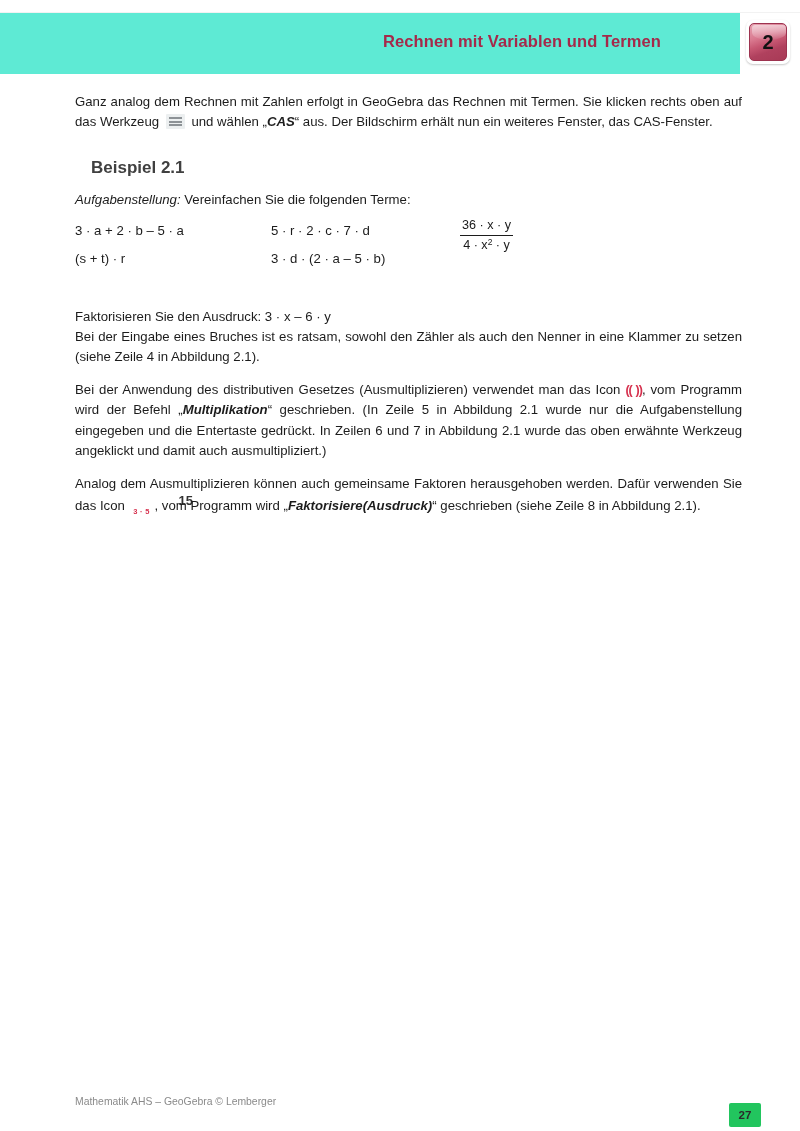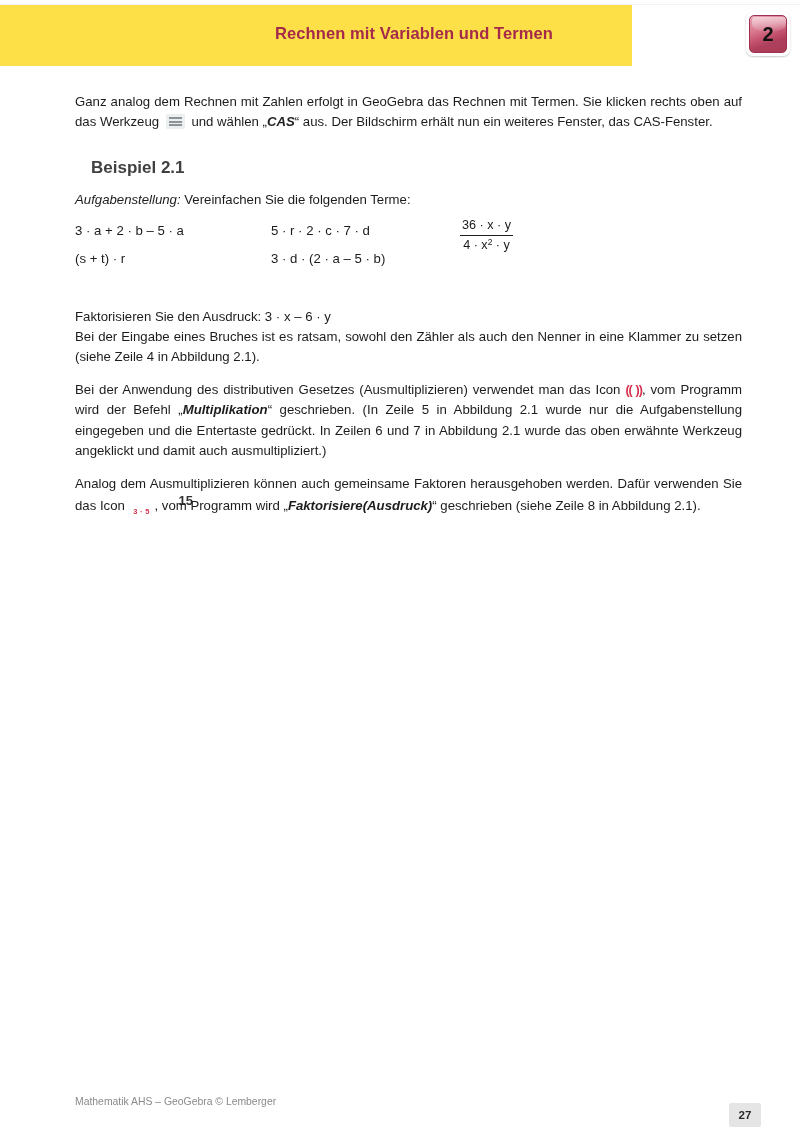--- a/index.html
+++ b/index.html
@@ -12,24 +12,24 @@
     height: 1131px;
     position: relative;
     font-family: "Liberation Sans", sans-serif;
     color: #1a1a1a;
     overflow: hidden;
   }
 
   
   #page-header {
     position: absolute;
-    left: 0; top: 4px;
-    width: 632px;
+    left: 0; top: 12px;
+    width: 740px;
     height: 62px;
-    background: #fde047;
+    background: #5eead4;
   }
   #header-rule {
     position: absolute;
     left: 0; top: 0;
     width: 800px;
     height: 1px;
     background: #f2f2f2;
   }
   #header-title {
     position: absolute;
@@ -236,21 +236,21 @@
     top: 11px;
     font-size: 10.4px;
     color: #8a8a8a;
   }
   #page-number-box {
     position: absolute;
     left: 729px;
     top: 18px;
     width: 32px;
     height: 24px;
-    background: #e5e5e5;
+    background: #22c55e;
     border-radius: 2px;
   }
   #page-number {
     position: absolute;
     left: 0; right: 0; top: 5px;
     text-align: center;
     font-size: 11.6px;
     font-weight: bold;
     color: #2b2b2b;
   }

